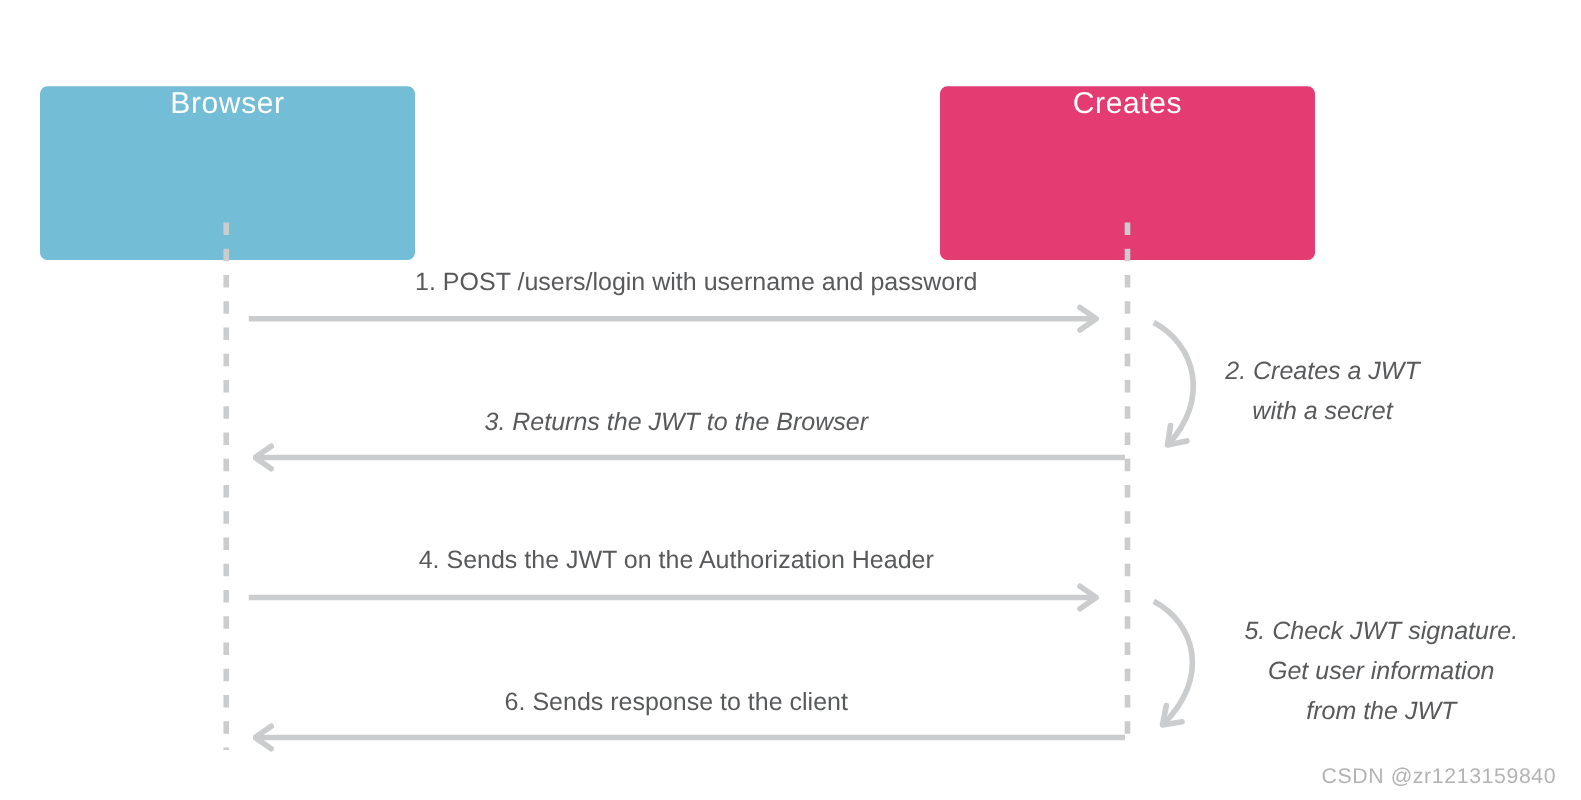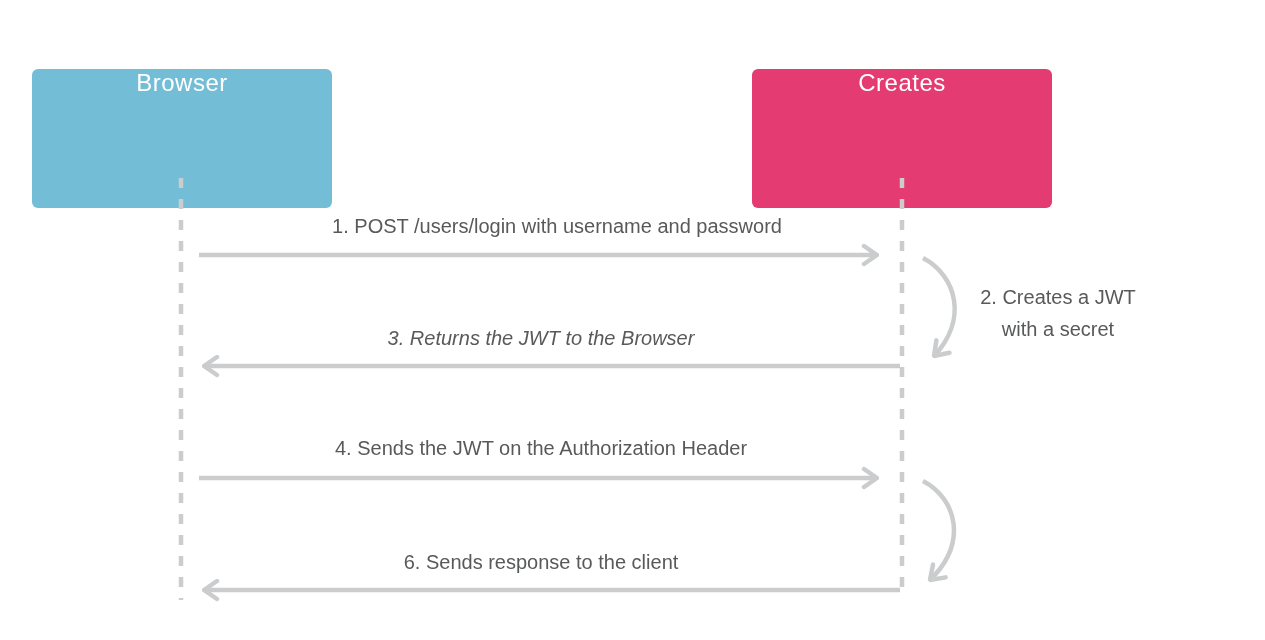--- a/index.html
+++ b/index.html
@@ -65,20 +65,21 @@
     font-size: 20px;
     white-space: nowrap;
   }
   .self-label {
     position: absolute;
     text-align: center;
     color: var(--text, #58595b);
     font-size: 20px;
     line-height: 32px;
     white-space: nowrap;
+    font-style: italic;
   }
   .watermark {
     position: absolute;
     right: 20px;
     top: 611px;
     font-size: 17px;
     color: var(--watermark, #b3b3b5);
     text-shadow: 1px 1px 0 rgba(255,255,255,0.9);
     letter-spacing: 0.5px;
   }
@@ -119,17 +120,23 @@
 
   <div class="self-label" style="left:950px; top:281px; width:216px;">
     <div>2. Creates a JWT</div>
     <div>with a secret</div>
   </div>
 
   <div class="msg-label" style="left:200px; top:327px; width:682px;font-style:italic;">3. Returns the JWT to the Browser</div>
 
   <div class="msg-label" style="left:200px; top:437px; width:682px;">4. Sends the JWT on the Authorization Header</div>
 
+  <div class="self-label" style="left:965px; top:489px; width:280px;">
+    <div>5. Check JWT signature.</div>
+    <div>Get user information</div>
+    <div>from the JWT</div>
+  </div>
 
   <div class="msg-label" style="left:200px; top:551px; width:682px;">6. Sends response to the client</div>
 
+  <div class="watermark">CSDN @zr1213159840</div>
 
 </div>
 
 </body></html>

